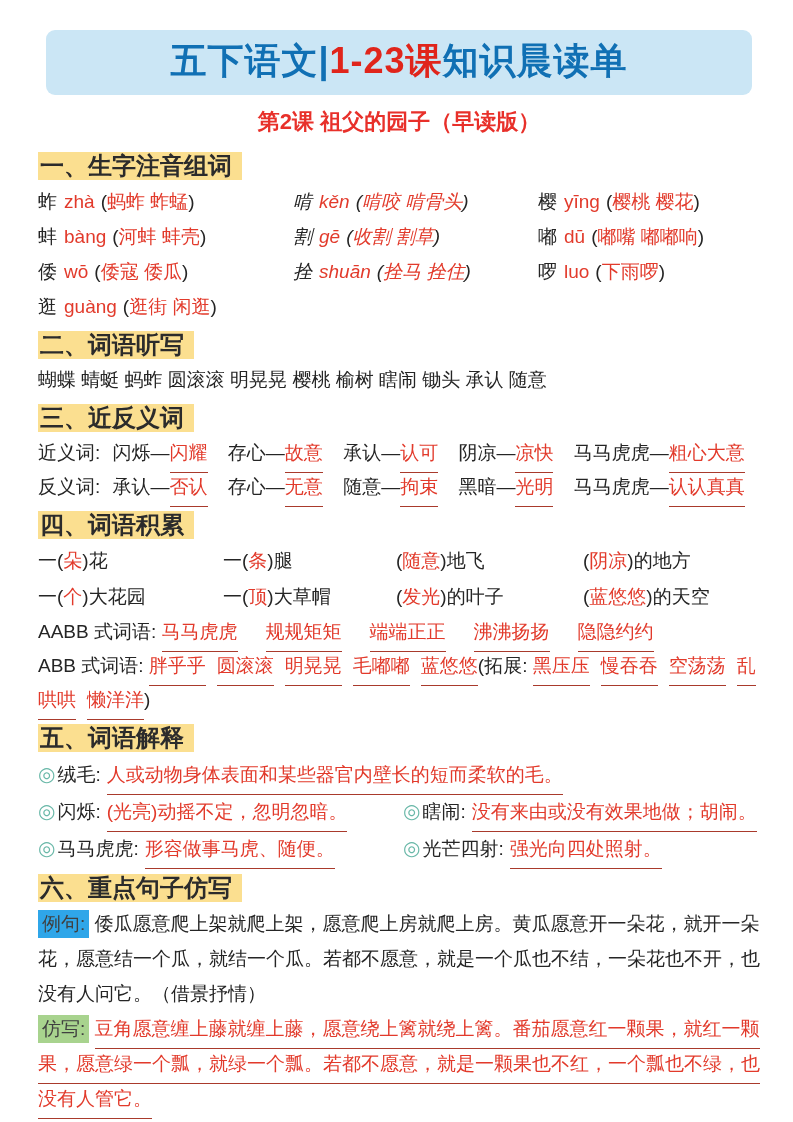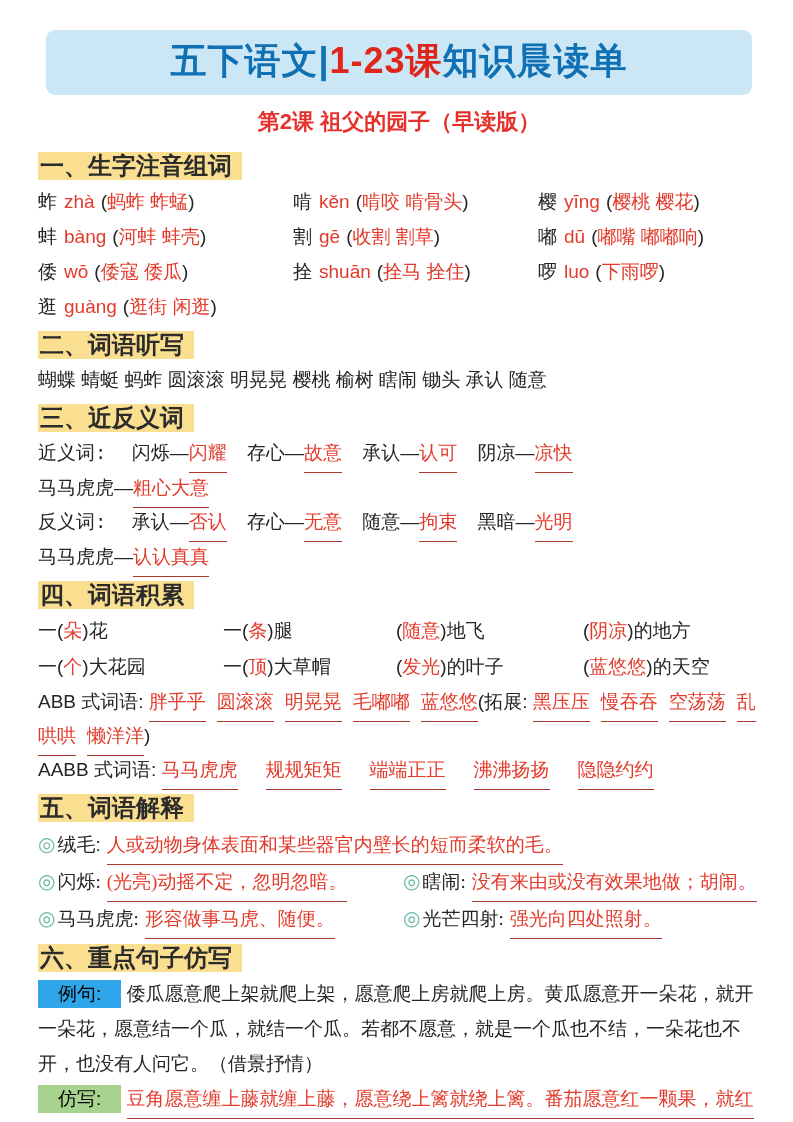--- a/index.html
+++ b/index.html
@@ -34,42 +34,42 @@
   
   .blk { color:#252525; }
   .red { color:#e23a2b; }
   .u   { border-bottom:1.6px solid #a93a2c; padding-bottom:9px; }
   .line { line-height:34px; }
   .para { line-height:35px; }
 
   
   .g3 { display:flex; line-height:35px; }
   .g3 .cell:nth-child(1) { width:255px; }
-  .g3 .cell:nth-child(2) { width:245px; }
+  .g3 .cell:nth-child(2) { width:245px;font-style:italic; }
   .g3 .cell:nth-child(3) { flex:1; }
   .cell .ch { margin-right:7px; }
   .cell .px { margin-right:6px; }
 
   
   .pair { margin-right:15px; white-space:nowrap; }
-  .row-label { margin-right:20px;font-family:Liberation Mono, monospace; }
+  .row-label { margin-right:7px; }
 
   
   .g4 { display:grid; grid-template-columns:185px 173px 187px auto; line-height:36px; }
   .abb-w { margin-right:11px; }
   .aabb-w { margin-right:28px; }
 
   
-  .g2 { display:grid; grid-template-columns:365px auto; line-height:36px;font-family:Liberation Serif, serif; }
+  .g2 { display:grid; grid-template-columns:365px auto; line-height:36px; }
   .def-item { line-height:36px; display:block; }
   .bullet { color:#69b8a8; font-size:20px; margin-right:2px; }
   .term { margin-right:6px; }
 
   
-  .tag { display:inline-block; color:#000000; padding:0 20px; line-height:28px; }
+  .tag { display:inline-block; color:#404040; padding:0 4px; line-height:28px; }
   .tag-blue  { background:#2fa6e9; }
   .tag-green { background:#a8d38e; }
 </style>
 </head>
 <body>
 
 <div class="page">
 
   <div class="banner">
     <span class="t t-blue">五下语文</span><span class="t t-blue">|</span><span class="t t-red">1-23课</span><span class="t t-blue">知识晨读单</span>
@@ -129,27 +129,27 @@
       <span><span class="blk">一</span><span class="blk">(</span><span class="red">朵</span><span class="blk">)</span><span class="blk">花</span></span>
       <span><span class="blk">一</span><span class="blk">(</span><span class="red">条</span><span class="blk">)</span><span class="blk">腿</span></span>
       <span><span class="blk"></span><span class="blk">(</span><span class="red">随意</span><span class="blk">)</span><span class="blk">地飞</span></span>
       <span><span class="blk"></span><span class="blk">(</span><span class="red">阴凉</span><span class="blk">)</span><span class="blk">的地方</span></span>
       <span><span class="blk">一</span><span class="blk">(</span><span class="red">个</span><span class="blk">)</span><span class="blk">大花园</span></span>
       <span><span class="blk">一</span><span class="blk">(</span><span class="red">顶</span><span class="blk">)</span><span class="blk">大草帽</span></span>
       <span><span class="blk"></span><span class="blk">(</span><span class="red">发光</span><span class="blk">)</span><span class="blk">的叶子</span></span>
       <span><span class="blk"></span><span class="blk">(</span><span class="red">蓝悠悠</span><span class="blk">)</span><span class="blk">的天空</span></span>
     </div>
     <div class="line">
+      <span class="blk">AABB 式词语:</span>
+      <span class="red u aabb-w">马马虎虎</span><span class="red u aabb-w">规规矩矩</span><span class="red u aabb-w">端端正正</span><span class="red u aabb-w">沸沸扬扬</span><span class="red u">隐隐约约</span>
+    </div>
+    <div class="line">
       <span class="blk">ABB 式词语:</span>
       <span class="red u abb-w">胖乎乎</span><span class="red u abb-w">圆滚滚</span><span class="red u abb-w">明晃晃</span><span class="red u abb-w">毛嘟嘟</span><span class="red u">蓝悠悠</span><span class="blk">(拓展:</span>
       <span class="red u abb-w">黑压压</span><span class="red u abb-w">慢吞吞</span><span class="red u abb-w">空荡荡</span><span class="red u abb-w">乱哄哄</span><span class="red u">懒洋洋</span><span class="blk">)</span>
-    </div>
-    <div class="line">
-      <span class="blk">AABB 式词语:</span>
-      <span class="red u aabb-w">马马虎虎</span><span class="red u aabb-w">规规矩矩</span><span class="red u aabb-w">端端正正</span><span class="red u aabb-w">沸沸扬扬</span><span class="red u">隐隐约约</span>
     </div>
   </div>
 
   <div>
     <span class="sec-head">五、词语解释</span>
     <span class="def-item"><span class="bullet">◎</span><span class="blk term">绒毛:</span><span class="red u">人或动物身体表面和某些器官内壁长的短而柔软的毛。</span></span>
     <div class="g2">
       <span><span class="bullet">◎</span><span class="blk term">闪烁:</span><span class="red u">(光亮)动摇不定，忽明忽暗。</span></span>
       <span><span class="bullet">◎</span><span class="blk term">瞎闹:</span><span class="red u">没有来由或没有效果地做；胡闹。</span></span>
     </div>

